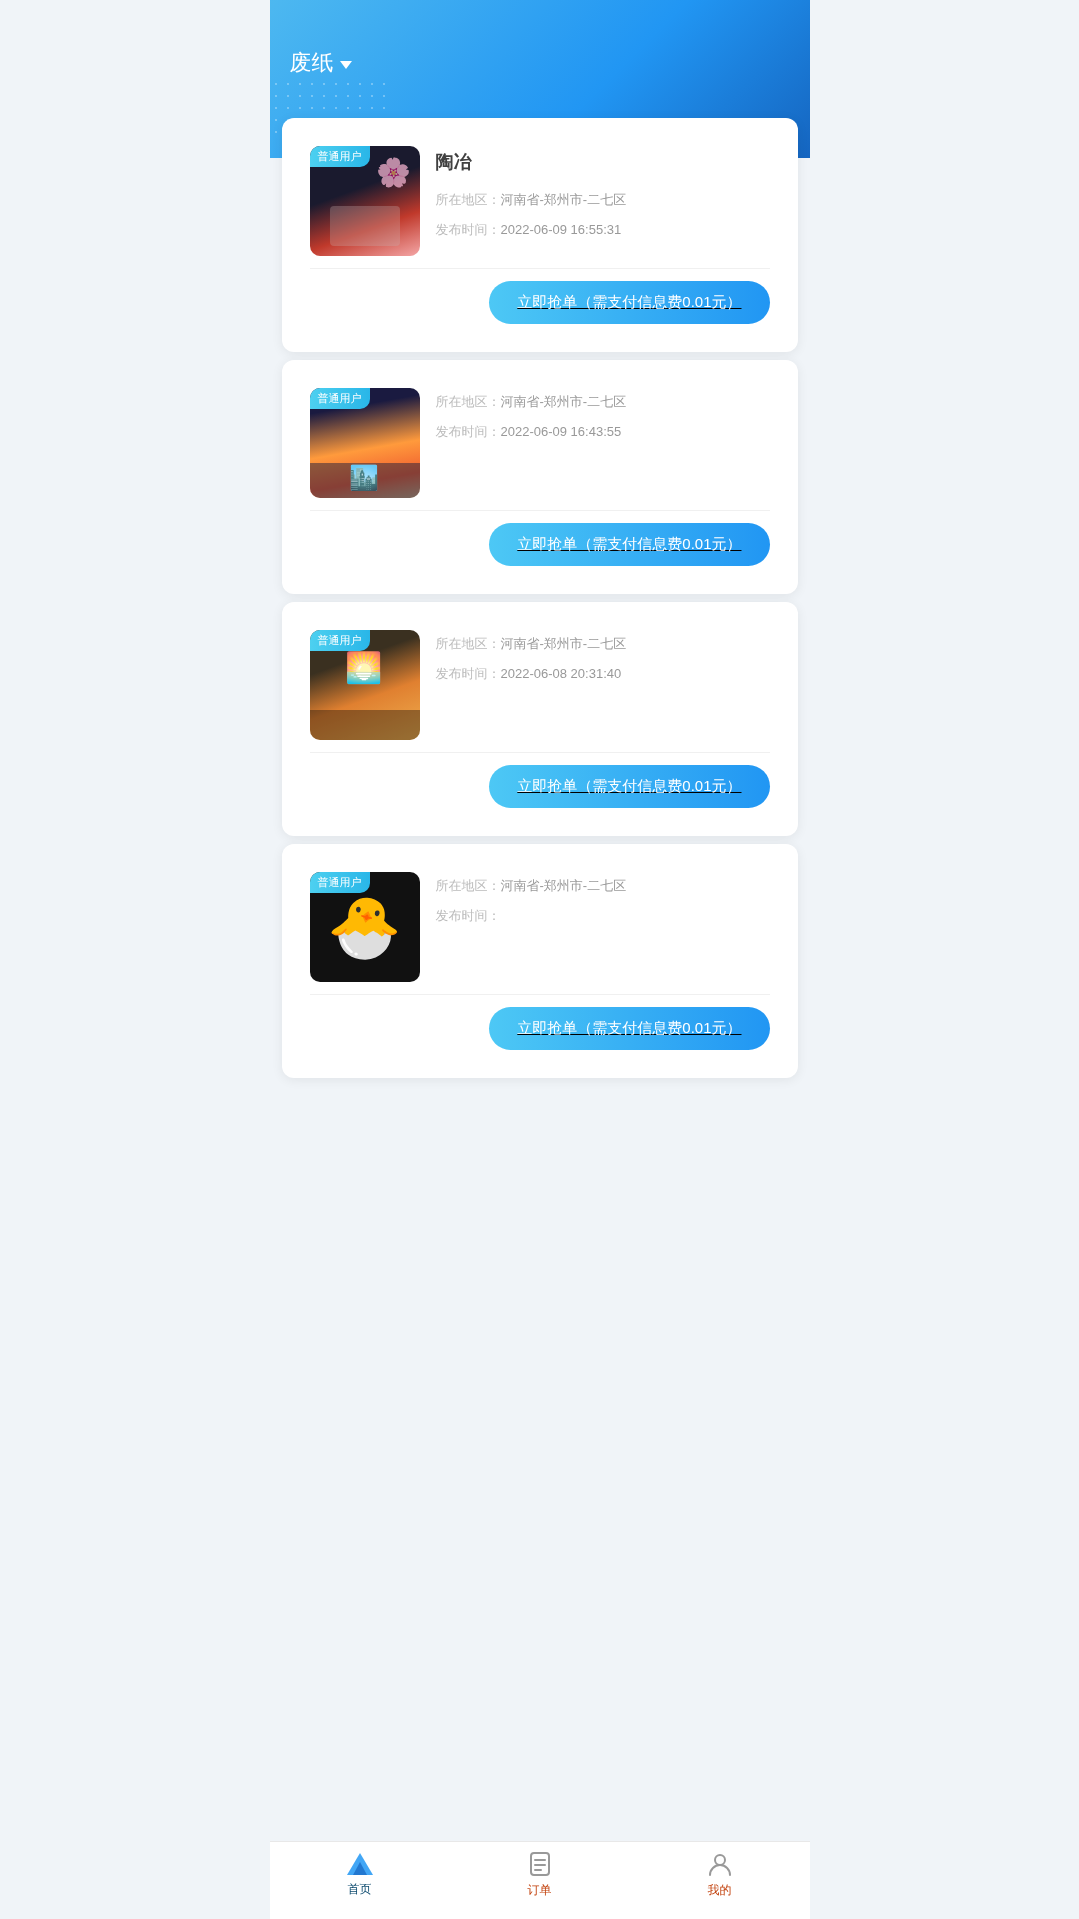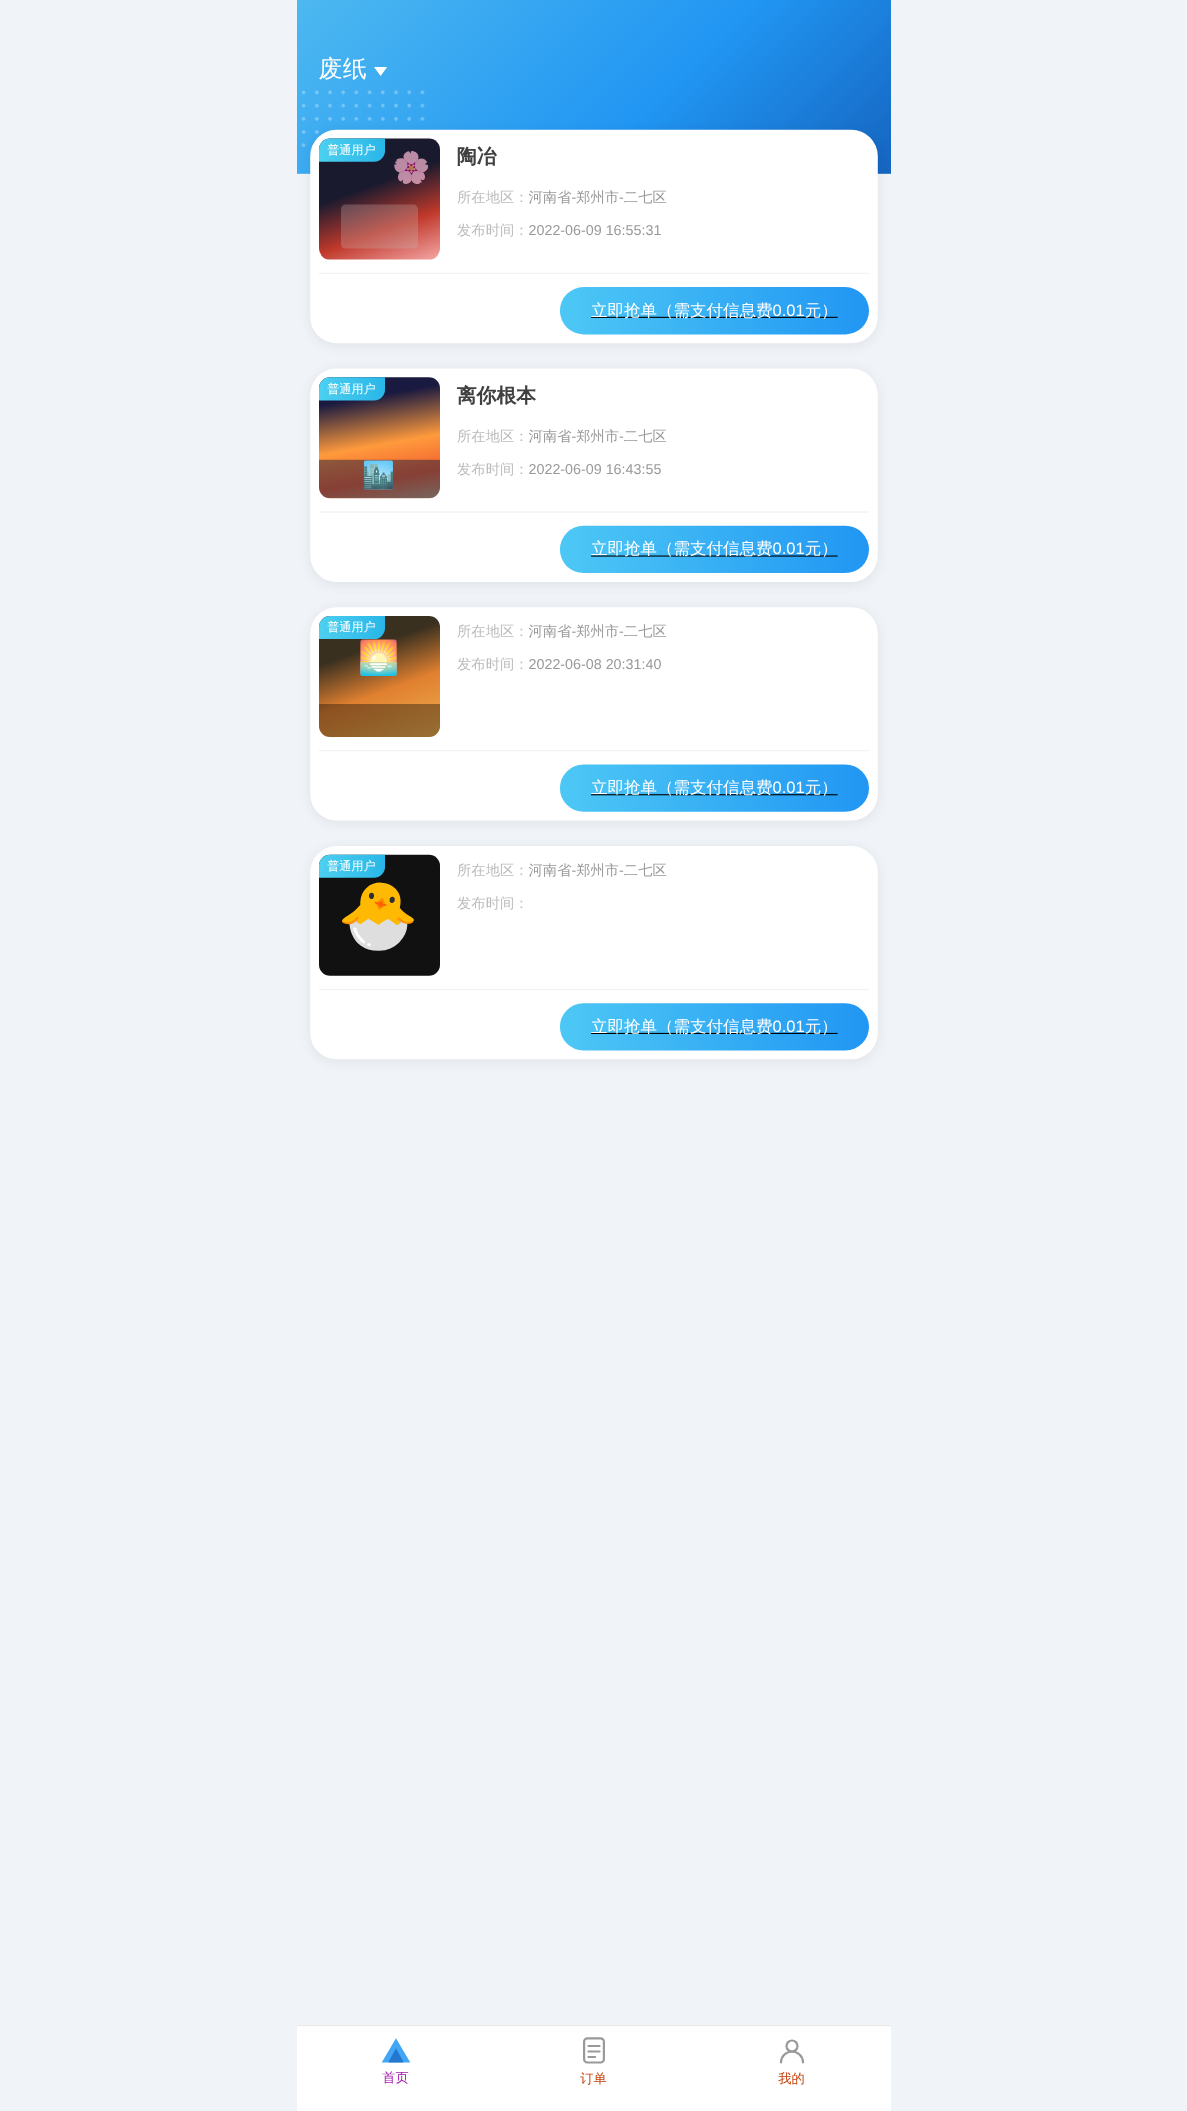--- a/index.html
+++ b/index.html
@@ -53,23 +53,23 @@
     .content {
       padding: 0 12px 100px 12px;
       margin-top: -40px;
       position: relative;
       z-index: 1;
     }
 
     
     .card {
       background: #fff;
-      border-radius: 24px;
-      margin-bottom: 23px;
-      padding: 8px;
+      border-radius: 12px;
+      margin-bottom: 8px;
+      padding: 28px;
       box-shadow: 0 2px 12px rgba(0,0,0,0.07);
     }
 
     .card-top {
       display: flex;
       gap: 16px;
       align-items: flex-start;
     }
 
     .card-image-wrap {
@@ -248,21 +248,21 @@
       width: 28px; height: 28px;
       display: flex; align-items: center; justify-content: center;
     }
 
     .nav-label {
       font-size: 12px;
       color: #c2410c;
     }
 
     .nav-item.active .nav-label {
-      color: #a21caf;
+      color: #0c4a6e;
     }
     
     .icon-drive {
       width: 28px; height: 26px;
       position: relative;
     }
     .icon-drive svg {
       width: 28px; height: 26px;
     }
 
@@ -311,21 +311,20 @@
       <button class="grab-btn">立即抢单（需支付信息费0.01元）</button>
     </div>
   </div>
     <div class="card">
     <div class="card-top">
       <div class="card-image-wrap">
         <div class="card-image img-2"></div>
         <span class="user-badge">普通用户</span>
       </div>
       <div class="card-info">
-        <div class="card-name">离你根本</div>
         <div class="card-detail">
           <span class="label">所在地区：</span>河南省-郑州市-二七区
         </div>
         <div class="card-detail">
           <span class="label">发布时间：</span>2022-06-09 16:43:55
         </div>
       </div>
     </div>
     <div class="divider"></div>
     <div class="card-action-row">

